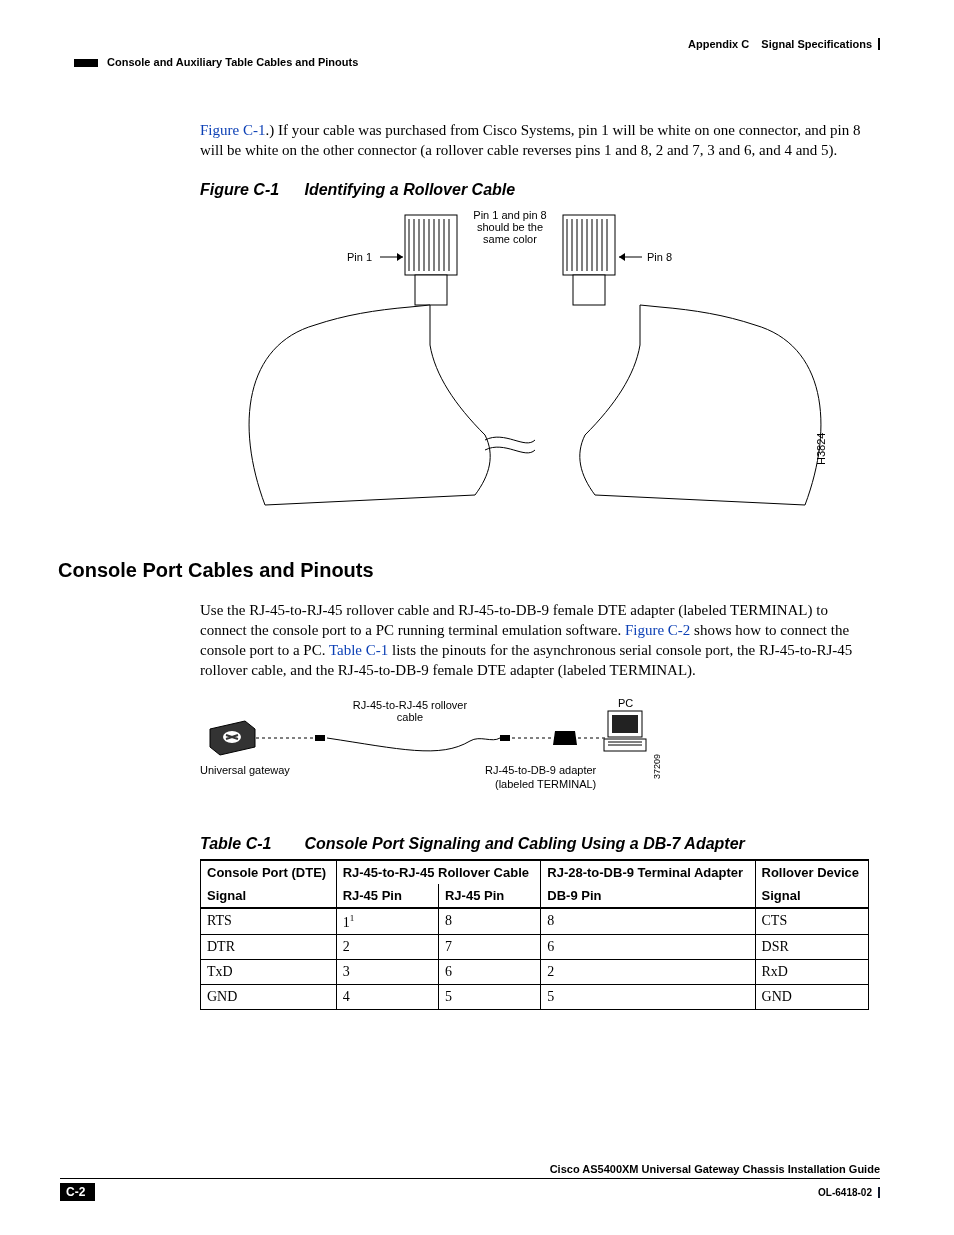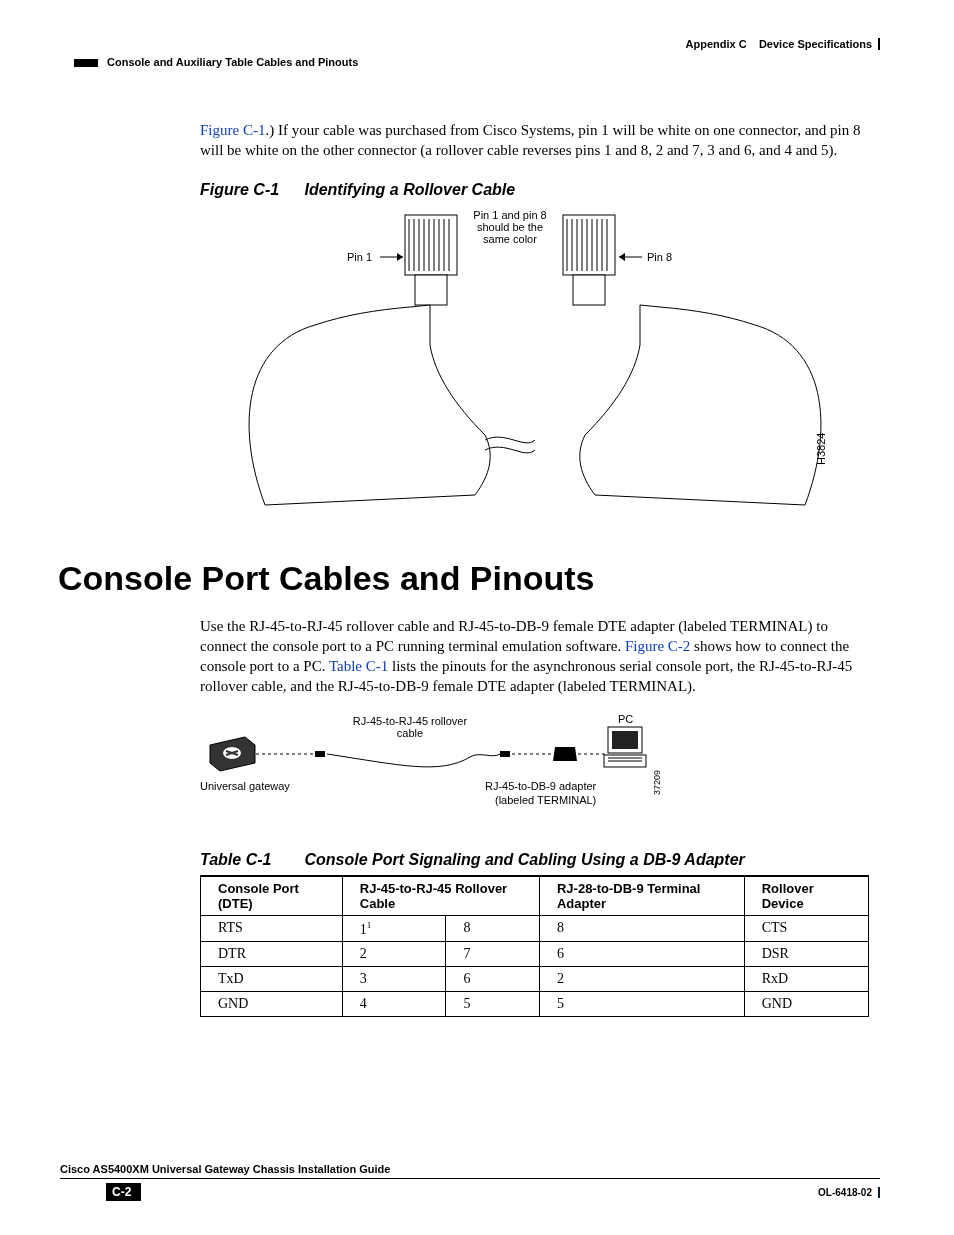--- a/index.html
+++ b/index.html
@@ -53,37 +53,37 @@
   .fig-caption {
     font-family: Arial, Helvetica, sans-serif;
     font-size: 16px;
     font-weight: bold;
     font-style: italic;
     margin: 20px 0 6px 0;
   }
   .fig-caption .fig-label { display:inline-block; width:100px; }
   .h1 {
     font-family: Arial, Helvetica, sans-serif;
-    font-size: 34px;
+    font-size: 20px;
     font-weight: bold;
     margin: 30px 0 18px -142px;
   }
   .figure {
     margin: 0 0 22px 0;
     text-align: center;
   }
   .figure svg { display:inline-block; }
   .tbl {
     border-collapse: collapse;
     width: 100%;
     font-size: 14px;
   }
   .tbl th, .tbl td {
     border: 1px solid #000;
-    padding: 4px 17px;
+    padding: 4px 6px;
     text-align: left;
     vertical-align: top;
   }
   .tbl thead th {
     font-family: Arial, Helvetica, sans-serif;
     font-weight: bold;
     font-size: 13px;
   }
   .tbl .topcell { border-top: 2px solid #000; border-bottom: none; }
   .tbl .subcell { border-top: none; border-bottom: 2px solid #000; }
@@ -93,50 +93,49 @@
     left: 60px;
     right: 74px;
     bottom: 34px;
   }
   .footer-line {
     border-bottom: 1px solid #000;
     padding-bottom: 3px;
     font-family: Arial, Helvetica, sans-serif;
     font-size: 11px;
     font-weight: bold;
-    text-align: left;
+    text-align: right;
     margin-top: 18px;
   }
   .footer-bottom {
     margin-top: 4px;
     font-family: Arial, Helvetica, sans-serif;
     font-size: 10px;
     font-weight: bold;
-    margin-left: 46px;
   }
   .page-badge {
     display:inline-block;
     background:#000;
     color:#fff;
     font-family: Arial, Helvetica, sans-serif;
     font-size: 12px;
     font-weight: bold;
     padding: 2px 10px 2px 6px;
   }
   .footer-flex { display:flex; justify-content:space-between; align-items:center; }
   .sup { font-size: 9px; vertical-align: super; }
   .diag-label { font-family: Arial, Helvetica, sans-serif; font-size: 11px; }
 </style>
 </head>
 <body>
 
 <div class="header">
   <div class="header-right">
     <span>Appendix C</span>&nbsp;&nbsp;&nbsp;
-    <span>Device Specifications</span>
+    <span>Signal Specifications</span>
   </div>
   <div class="header-left">
     <span class="header-left-inner"></span>
     <span>Console and Auxiliary Table Cables and Pinouts</span>
   </div>
 </div>
 
 <div class="content">
   <p class="para">
     <a class="link">Figure C-1</a><span>.) If your cable was purchased from Cisco Systems, pin 1 will be white on one connector, and pin 8 will be white on the other connector (a rollover cable reverses pins 1 and 8, 2 and 7, 3 and 6, and 4 and 5).</span>
@@ -236,30 +235,37 @@
       </foreignObject>
       <text x="418" y="8" class="diag-label">PC</text>
       <text x="285" y="75" class="diag-label">RJ-45-to-DB-9 adapter</text>
       <text x="295" y="89" class="diag-label">(labeled TERMINAL)</text>
       <text x="460" y="80" class="diag-label" style="font-size:9px" transform="rotate(-90 460 80)">37209</text>
     </svg>
   </div>
 
   <div class="fig-caption">
     <span class="fig-label">Table C-1</span>
-    <span>Console Port Signaling and Cabling Using a DB-9 Adapter</span>
+    <span>Console Port Signaling and Cabling Using a DB-7 Adapter</span>
   </div>
 
   <table class="tbl">
     <thead>
       <tr>
         <th class="topcell">Console Port (DTE)</th>
         <th class="topcell" colspan="2">RJ-45-to-RJ-45 Rollover Cable</th>
         <th class="topcell">RJ-28-to-DB-9 Terminal Adapter</th>
         <th class="topcell">Rollover Device</th>
+      </tr>
+      <tr>
+        <th class="subcell">Signal</th>
+        <th class="subcell">RJ-45 Pin</th>
+        <th class="subcell">RJ-45 Pin</th>
+        <th class="subcell">DB-9 Pin</th>
+        <th class="subcell">Signal</th>
       </tr>
     </thead>
     <tbody id="table-body">
         <tr>
           <td>RTS</td>
           <td>1<span class="sup">1</span></td>
           <td>8</td>
           <td>8</td>
           <td>CTS</td>
         </tr>

